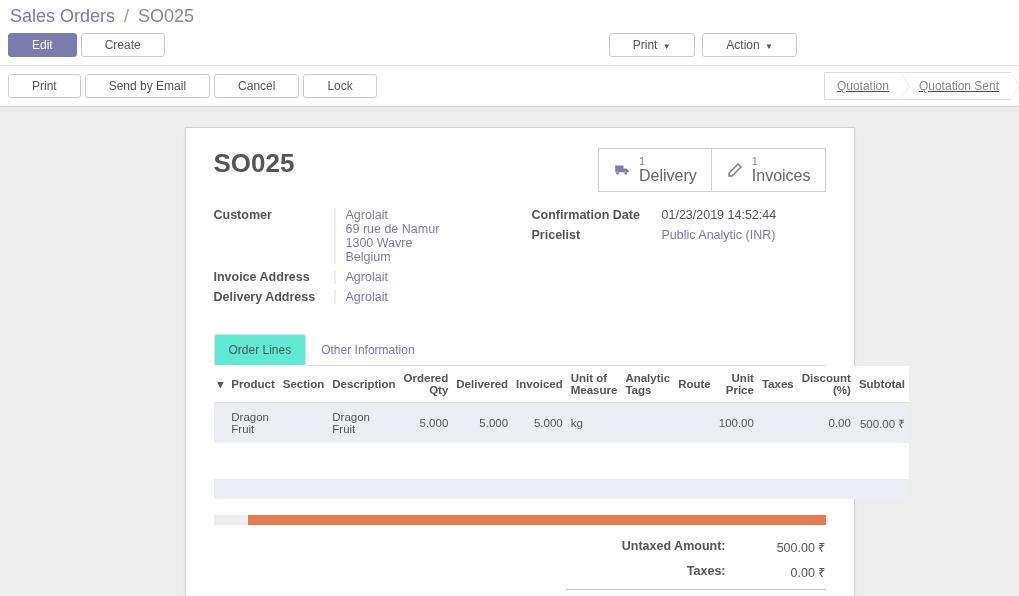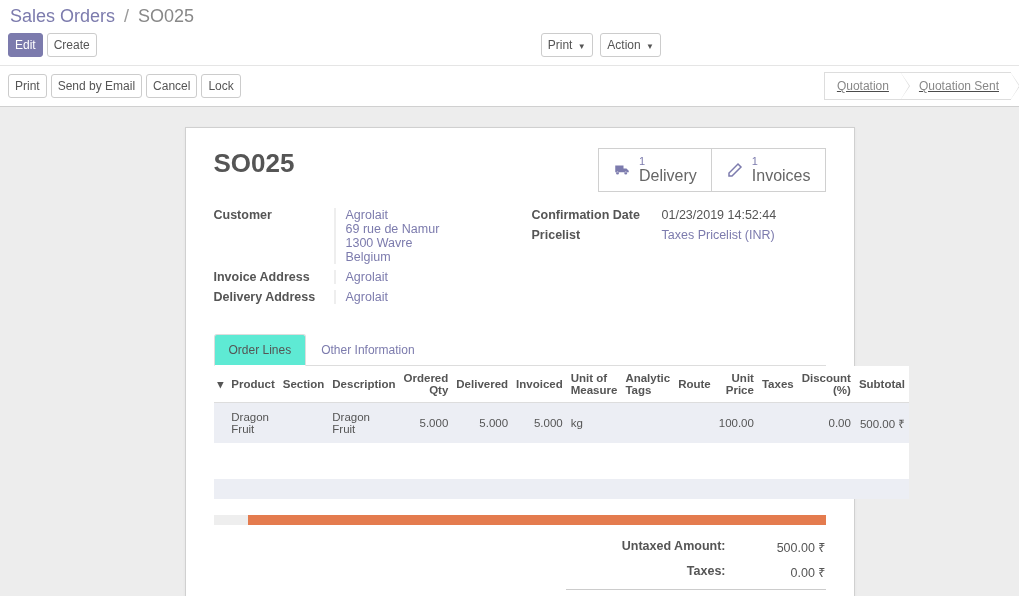--- a/index.html
+++ b/index.html
@@ -21,21 +21,21 @@
     padding: 2px 2px 6px 2px;
   }
   .breadcrumb .sep { color: #999; padding: 0 4px; }
   .breadcrumb .cur { color: #888; }
   .toolbar-row {
     display: flex;
     align-items: center;
   }
   .btn {
     display: inline-block;
-    padding: 4px 6px;
+    padding: 4px 23px;
     border: 1px solid #ccc;
     border-radius: 3px;
     background: #fff;
     color: #555;
     font-size: 12px;
     cursor: pointer;
     margin-right: 4px;
   }
   .btn-primary {
     background: #7c7bad;
@@ -309,21 +309,21 @@
           <div class="field-value link"><a>Agrolait</a></div>
         </div>
       </div>
       <div class="col">
         <div class="field-row">
           <div class="field-label">Confirmation Date</div>
           <div class="field-value" style="border-left:none;">01/23/2019 14:52:44</div>
         </div>
         <div class="field-row">
           <div class="field-label">Pricelist</div>
-          <div class="field-value link" style="border-left:none;"><a>Taxes Pricelist (INR)</a></div>
+          <div class="field-value link" style="border-left:none;"><a>Public Analytic (INR)</a></div>
         </div>
       </div>
     </div>
 
     <div class="tabs">
       <div class="tab active">Order Lines</div>
       <div class="tab">Other Information</div>
     </div>
 
     <table class="lines-table">

